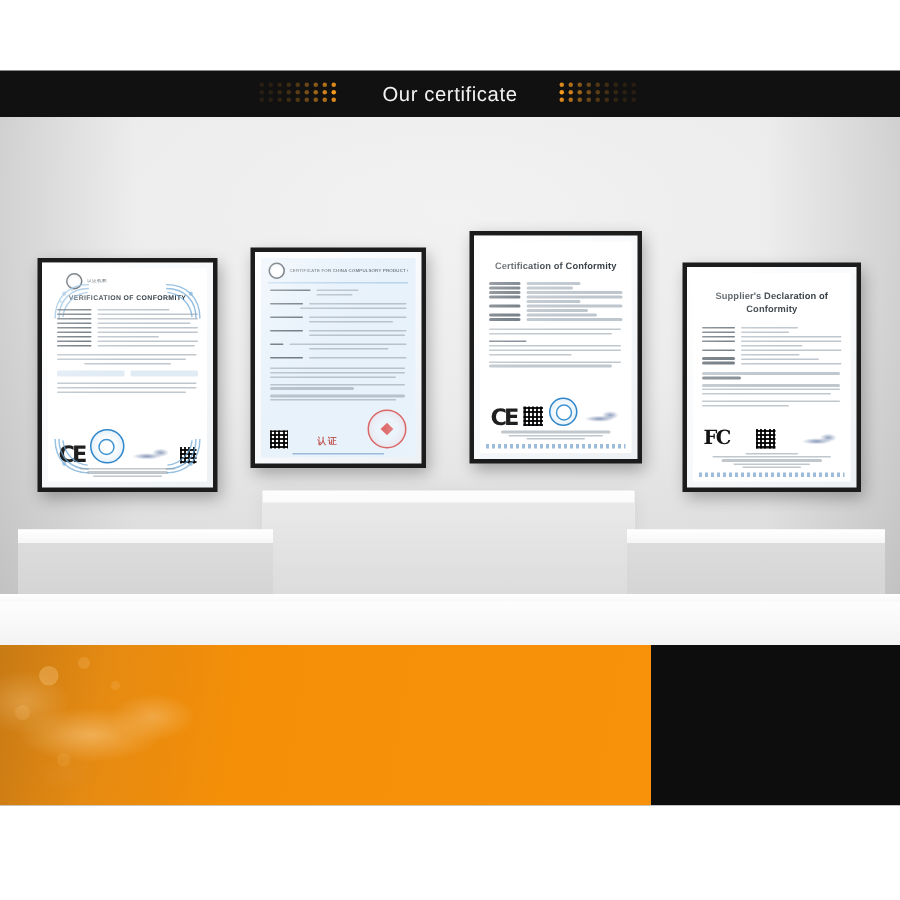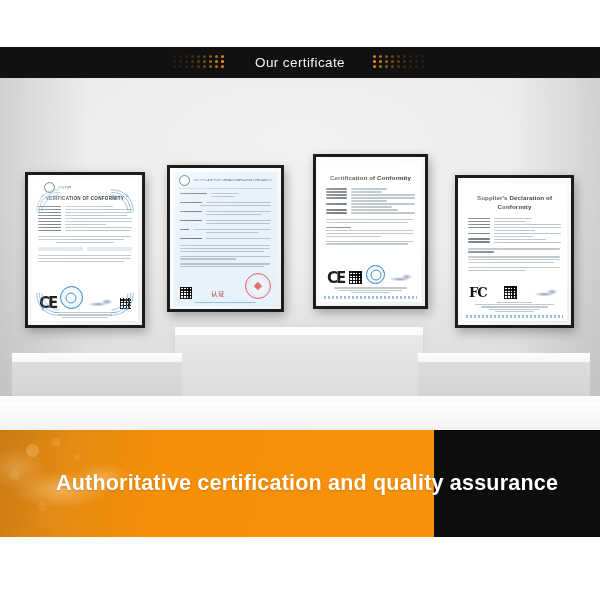--- a/index.html
+++ b/index.html
@@ -626,17 +626,16 @@
 
   <div class="banner">
     <div class="banner-orange">
       <div class="hands"></div>
       <span class="bokeh" style="left:26px;top:14px;width:13px;height:13px"></span>
       <span class="bokeh" style="left:52px;top:8px;width:8px;height:8px;opacity:.6"></span>
       <span class="bokeh" style="left:10px;top:40px;width:10px;height:10px;opacity:.5"></span>
       <span class="bokeh" style="left:74px;top:24px;width:6px;height:6px;opacity:.5"></span>
       <span class="bokeh" style="left:38px;top:72px;width:9px;height:9px;opacity:.4"></span>
     </div>
-    <div class="banner-text">Authoritative certification and quality assurance</div>
   </div>
 
   <div class="footer-white"></div>
 </div>
 
 </body></html>

